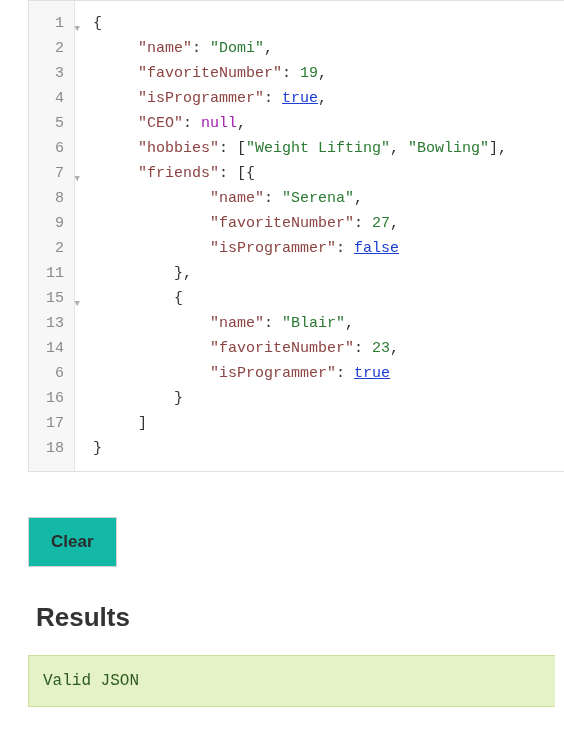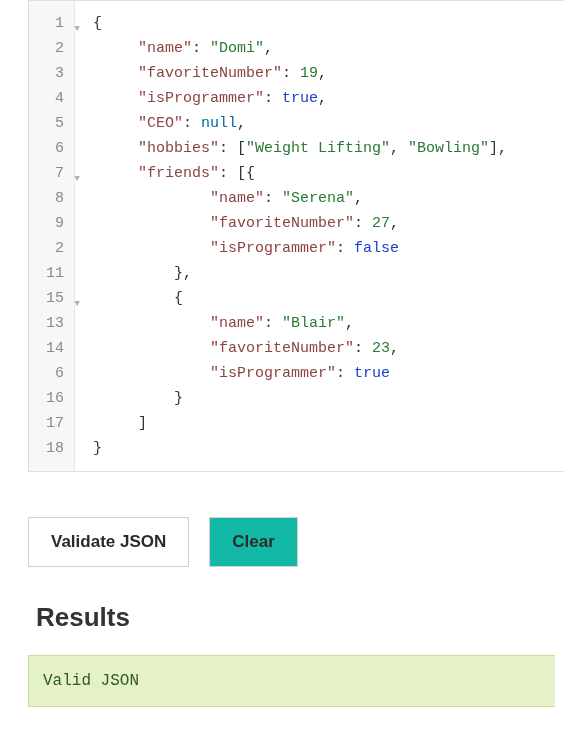--- a/index.html
+++ b/index.html
@@ -54,22 +54,22 @@
       padding: 10px 0 10px 18px;
       flex: 1;
       white-space: pre;
       color: #333;
     }
     .code-line { height: 25px; }
     .p { color: #333; } 
     .key { color: #8c4442; }  
     .str { color: #2a7a32; }  
     .num { color: #2a7a32; }
-    .bool { color: #1a3ed0; }
-    .null { color: #0369a1; }
+    .bool { color: #1a3ed0; text-decoration: underline; }
+    .null { color: #a21caf; }
 
     .controls {
       margin: 45px 0 0 28px;
       display: flex;
       gap: 20px;
     }
     .btn {
       font-family: inherit;
       font-size: 17px;
       font-weight: 700;
@@ -163,20 +163,19 @@
           <span class="lineno">17</span>
         </div>
         <div class="gutter-line">
           <span class="lineno">18</span>
         </div>
       </div>
     <div class="code-area" id="code"><div class="code-line"><span class="p">{</span></div><div class="code-line">     <span class="key">"name"</span><span class="p">: </span><span class="str">"Domi"</span><span class="p">,</span></div><div class="code-line">     <span class="key">"favoriteNumber"</span><span class="p">: </span><span class="num">19</span><span class="p">,</span></div><div class="code-line">     <span class="key">"isProgrammer"</span><span class="p">: </span><span class="bool">true</span><span class="p">,</span></div><div class="code-line">     <span class="key">"CEO"</span><span class="p">: </span><span class="null">null</span><span class="p">,</span></div><div class="code-line">     <span class="key">"hobbies"</span><span class="p">: [</span><span class="str">"Weight Lifting"</span><span class="p">, </span><span class="str">"Bowling"</span><span class="p">],</span></div><div class="code-line">     <span class="key">"friends"</span><span class="p">: [{</span></div><div class="code-line">             <span class="key">"name"</span><span class="p">: </span><span class="str">"Serena"</span><span class="p">,</span></div><div class="code-line">             <span class="key">"favoriteNumber"</span><span class="p">: </span><span class="num">27</span><span class="p">,</span></div><div class="code-line">             <span class="key">"isProgrammer"</span><span class="p">: </span><span class="bool">false</span></div><div class="code-line">         <span class="p">},</span></div><div class="code-line">         <span class="p">{</span></div><div class="code-line">             <span class="key">"name"</span><span class="p">: </span><span class="str">"Blair"</span><span class="p">,</span></div><div class="code-line">             <span class="key">"favoriteNumber"</span><span class="p">: </span><span class="num">23</span><span class="p">,</span></div><div class="code-line">             <span class="key">"isProgrammer"</span><span class="p">: </span><span class="bool">true</span></div><div class="code-line">         <span class="p">}</span></div><div class="code-line">     <span class="p">]</span></div><div class="code-line"><span class="p">}</span></div></div>
   </div>
 
   <div class="controls">
-    <button class="btn">Validate JSON</button>
     <button class="btn secondary">Clear</button>
   </div>
 
   <h2 class="results-heading">Results</h2>
 
   <div class="result-banner">Valid JSON</div>
 </div>
 
 </body></html>

